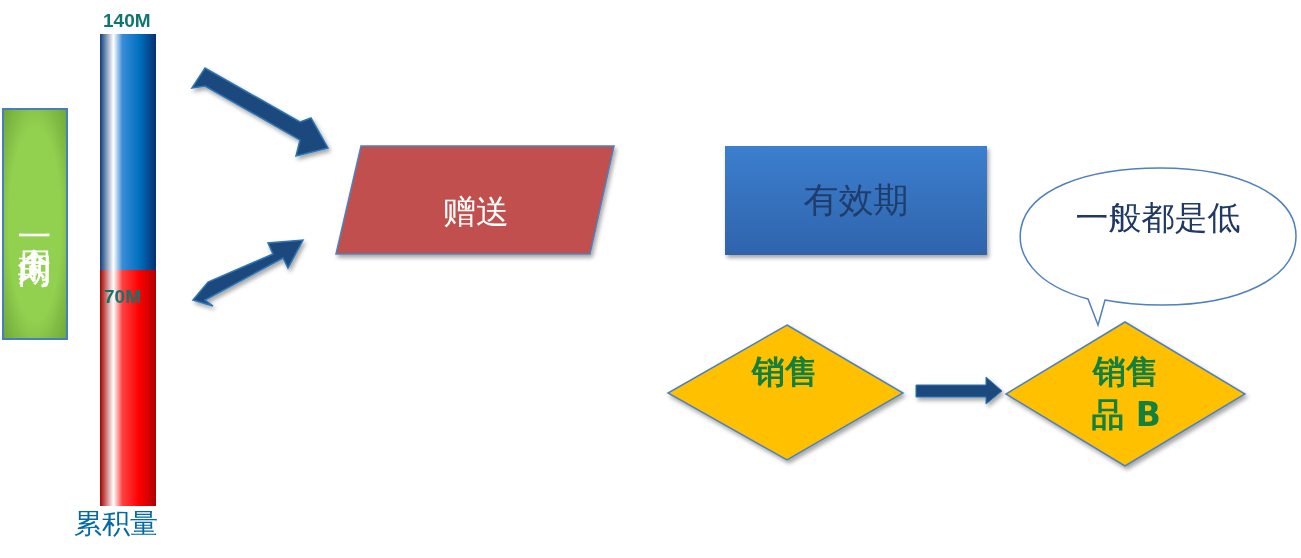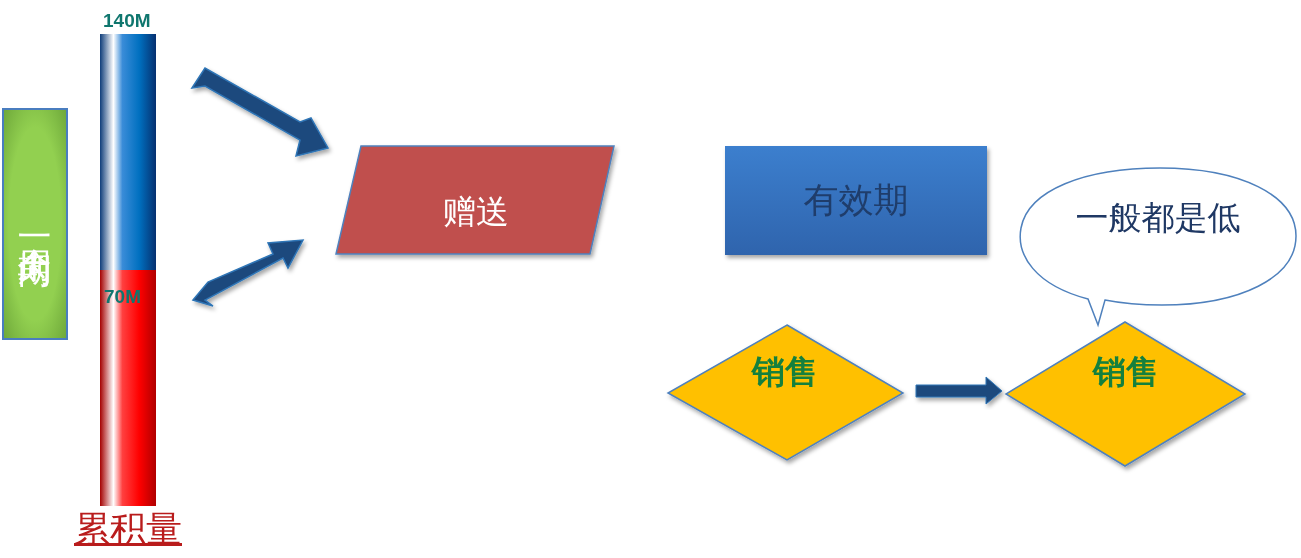--- a/index.html
+++ b/index.html
@@ -12,21 +12,21 @@
     display:flex; align-items:center; justify-content:center; }
   #period-text { writing-mode: vertical-rl; text-orientation: upright;
     color:#ffffff; font-size:34px; line-height:40px; letter-spacing:2px; }
   #bar-blue { left:100px; top:34px; width:56px; height:236px;
     background: linear-gradient(90deg, #0e3d7a 0%, #ffffff 24%, #3a8cd8 40%, #0070c0 70%, #063070 100%); }
   #bar-red { left:100px; top:270px; width:56px; height:236px;
     background: linear-gradient(90deg, #a50000 0%, #ffffff 24%, #ff4040 40%, #ff0000 70%, #b00000 100%); }
   .bar-label { font-weight:bold; font-size:19px; color:#0f766e; font-family:"Liberation Sans", sans-serif; }
   #label-140 { left:103px; top:10px; }
   #label-70 { left:104px; top:286px; }
-  #accum-label { left:74px; top:505px; font-size:36px; color:#b91c1c;text-decoration:underline; }
+  #accum-label { left:74px; top:505px; font-size:28px; color:#0369a1; }
   #gift-text { left:336px; top:146px; width:280px; height:132px;
     display:flex; align-items:center; justify-content:center;
     color:#ffffff; font-size:33px; }
   #validity-box { left:725px; top:146px; width:262px; height:109px;
     background: linear-gradient(180deg, #3c7fce 0%, #2f64ad 100%);
     box-shadow: 2px 3px 4px rgba(0,0,0,0.35);
     display:flex; align-items:center; justify-content:center;
     color:#1f3d6b; font-size:35px; }
   #bubble-text { left:1040px; top:198px; width:236px; text-align:center;
     font-size:33px; line-height:40px; color:#1f3864; }
@@ -84,13 +84,14 @@
 <div id="bubble-text" class="abs">
   <div>一般都是低</div>
 </div>
 
 <div id="prod-a-text" class="abs diamond-text">
   <div>销售</div>
 </div>
 
 <div id="prod-b-text" class="abs diamond-text">
   <div>销售</div>
+  <div>品 B</div>
 </div>
 
 </body></html>

